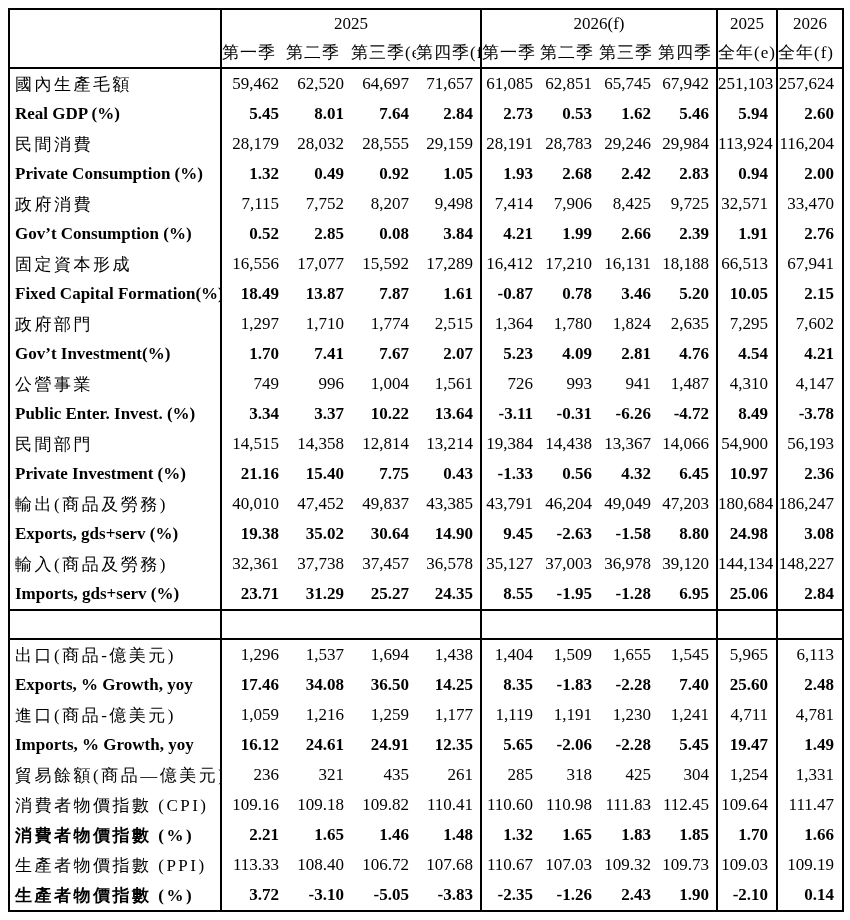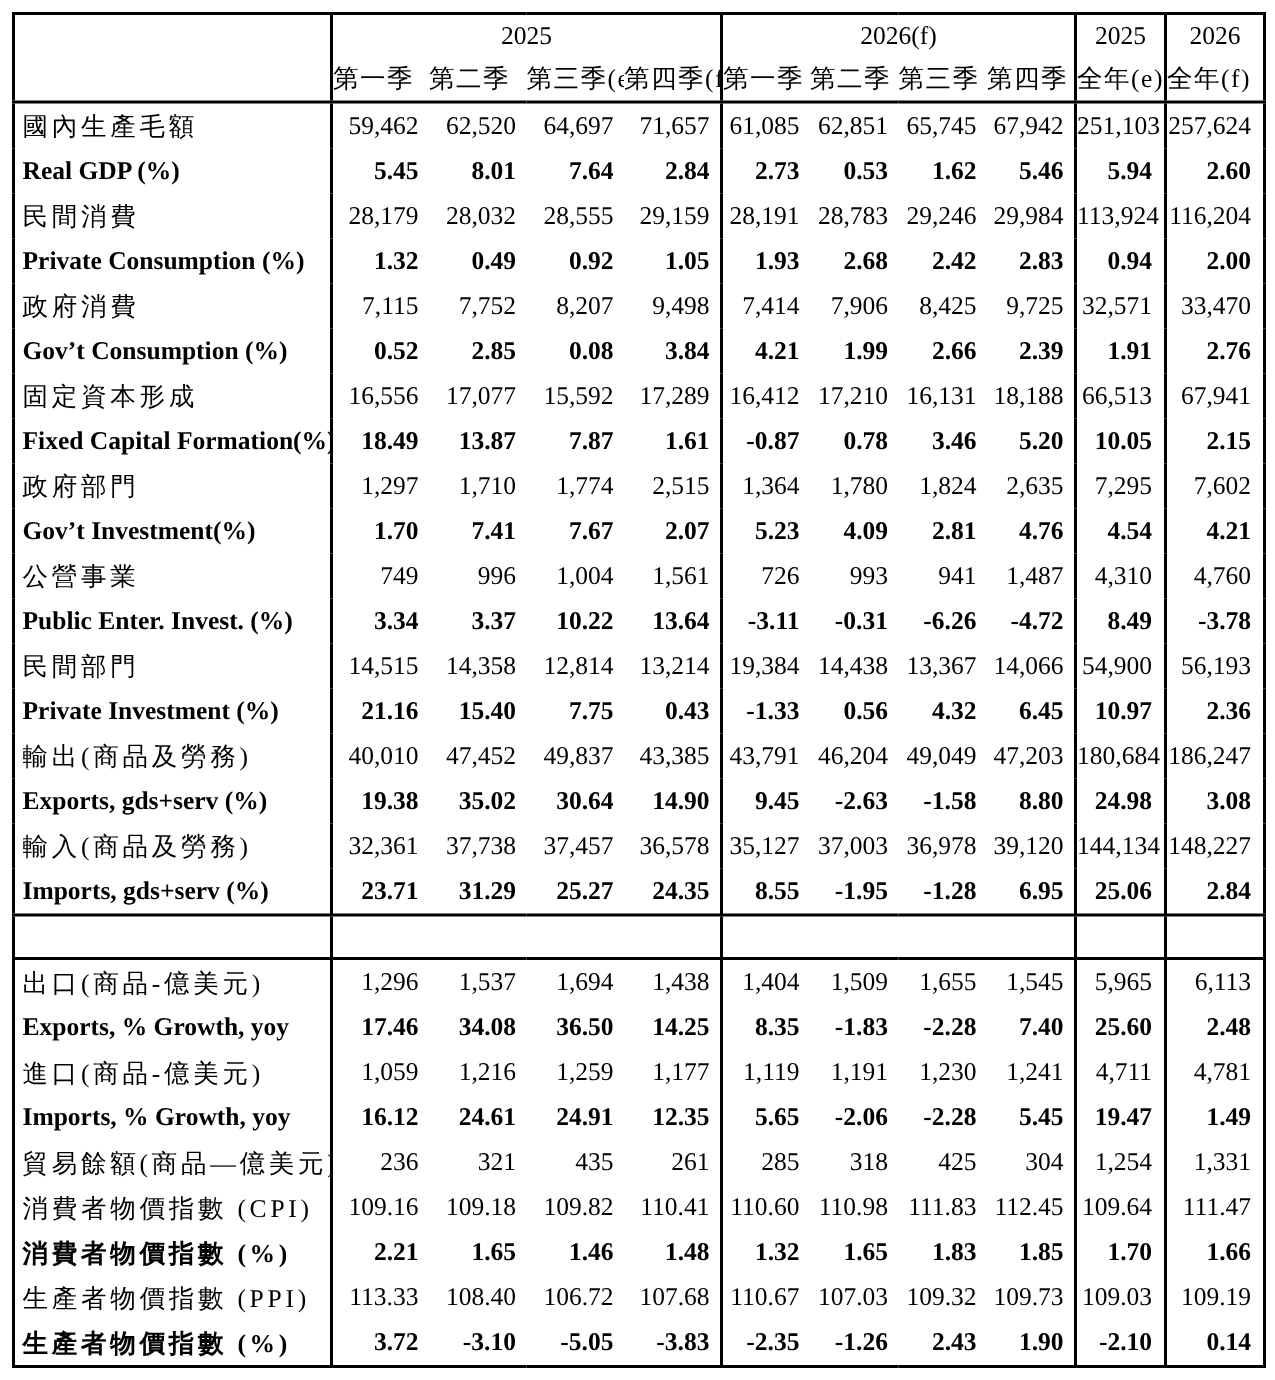--- a/index.html
+++ b/index.html
@@ -219,21 +219,21 @@
           <td class="label cjk">公營事業</td>
           <td class="num gb">749</td>
           <td class="num">996</td>
           <td class="num">1,004</td>
           <td class="num">1,561</td>
           <td class="num gb">726</td>
           <td class="num">993</td>
           <td class="num">941</td>
           <td class="num">1,487</td>
           <td class="num gb annual">4,310</td>
-          <td class="num gb annual">4,760</td>
+          <td class="num gb annual">4,147</td>
         </tr>
         <tr class="bold">
           <td class="label">Public Enter. Invest. (%)</td>
           <td class="num gb">3.34</td>
           <td class="num">3.37</td>
           <td class="num">10.22</td>
           <td class="num">13.64</td>
           <td class="num gb">-3.11</td>
           <td class="num">-0.31</td>
           <td class="num">-6.26</td>

